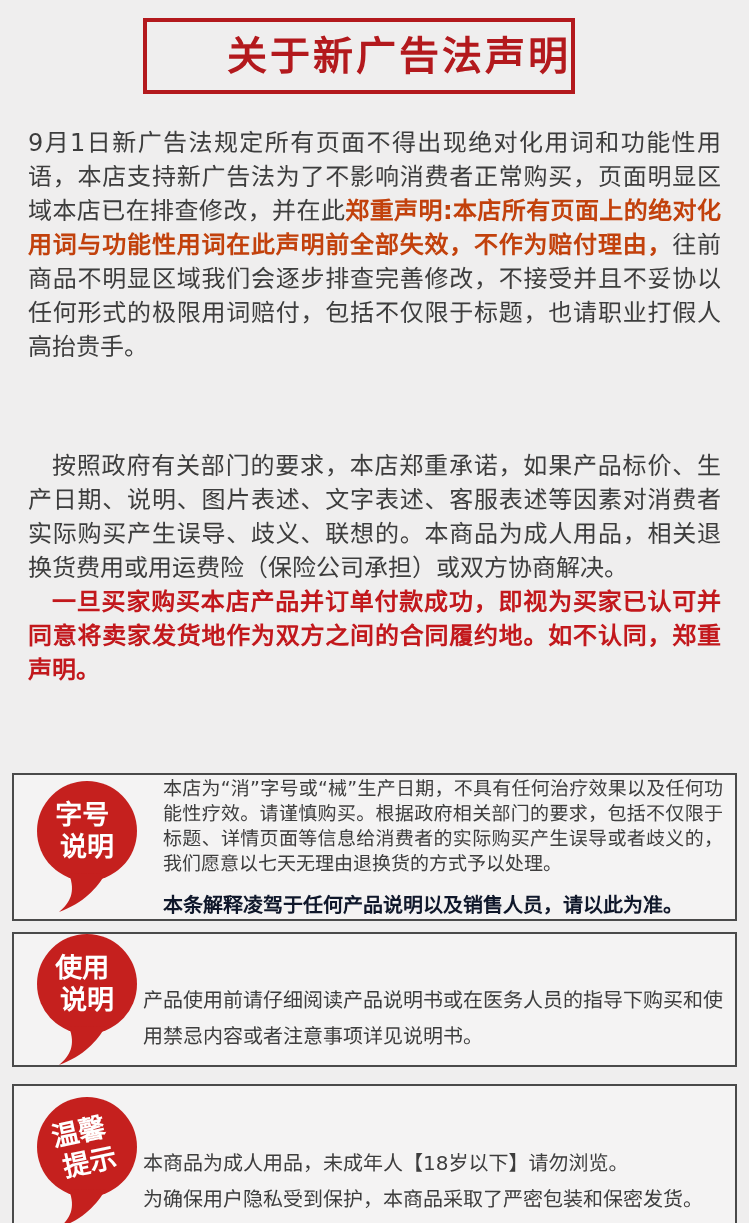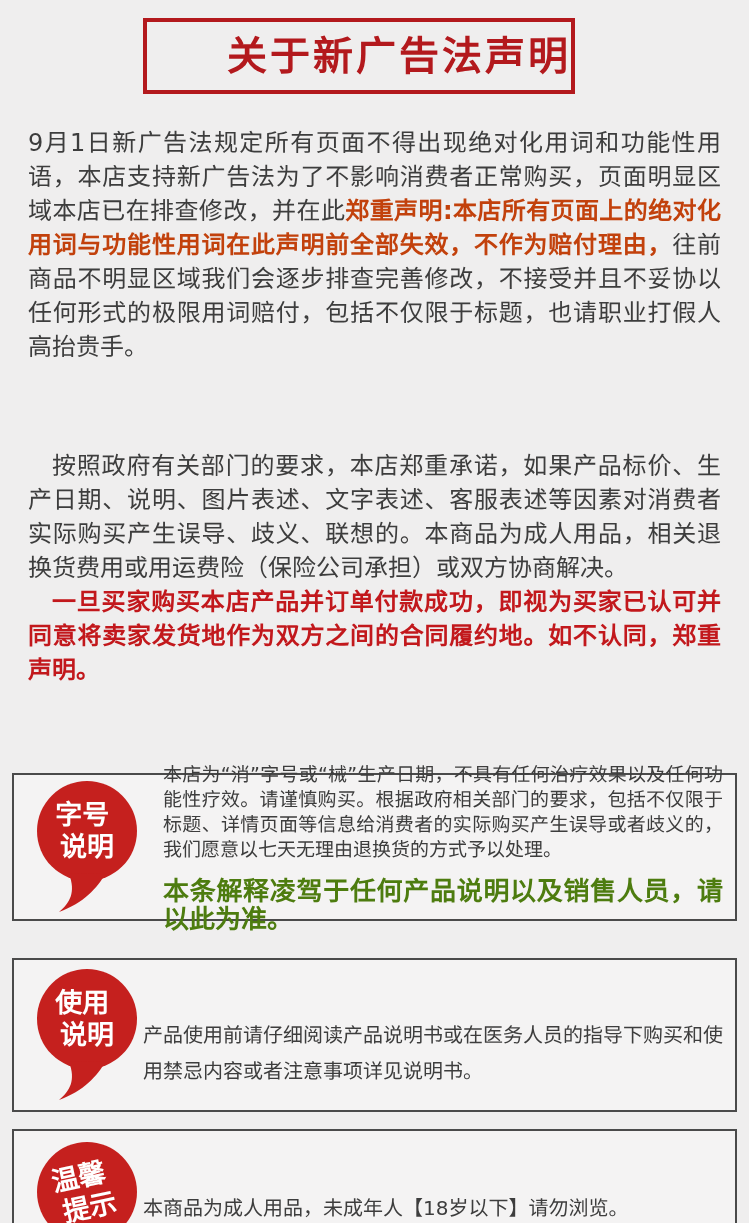--- a/index.html
+++ b/index.html
@@ -44,38 +44,38 @@
   .seg-red { color:#c2410c; font-weight:bold; }
   
   .notices { margin:0 12px; }
   .notice {
     border:2px solid #4a4a4a;
     background:#f4f3f3;
     display:flex;
     align-items:center;
   }
   .notice-1 { margin-top:86px; height:148px;gap:20px; }
-  .notice-2 { margin-top:37px; height:154px; }
+  .notice-2 { margin-top:11px; height:135px; }
   .notice-3 { margin-top:17px; height:157px; }
   .badge { margin-left:21px; flex:0 0 auto; display:block; }
   .badge text {
     font-family:"DejaVu Sans","Liberation Sans",sans-serif;
     font-size:27px;
     font-weight:bold;
     fill:#ffffff;
     text-anchor:middle;
   }
   .notice-text { flex:1; margin-left:4px; margin-right:12px; color:#3d3d3d; }
   .notice-text.small { font-size:19px; line-height:25px; text-align:justify; }
   .notice-text.large { font-size:20px; line-height:36px; white-space:pre-line; }
   .emphasis {
-    font-size:26px;
+    font-size:20px;
     line-height:28px;
     font-weight:bold;
-    color:#4d7c0f;
+    color:#0f172a;
     margin-top:15px;
   }
 </style>
 </head>
 <body>
 
 <div class="page">
 
   <div class="title-box">
     <span>关于新广告法声明</span>

